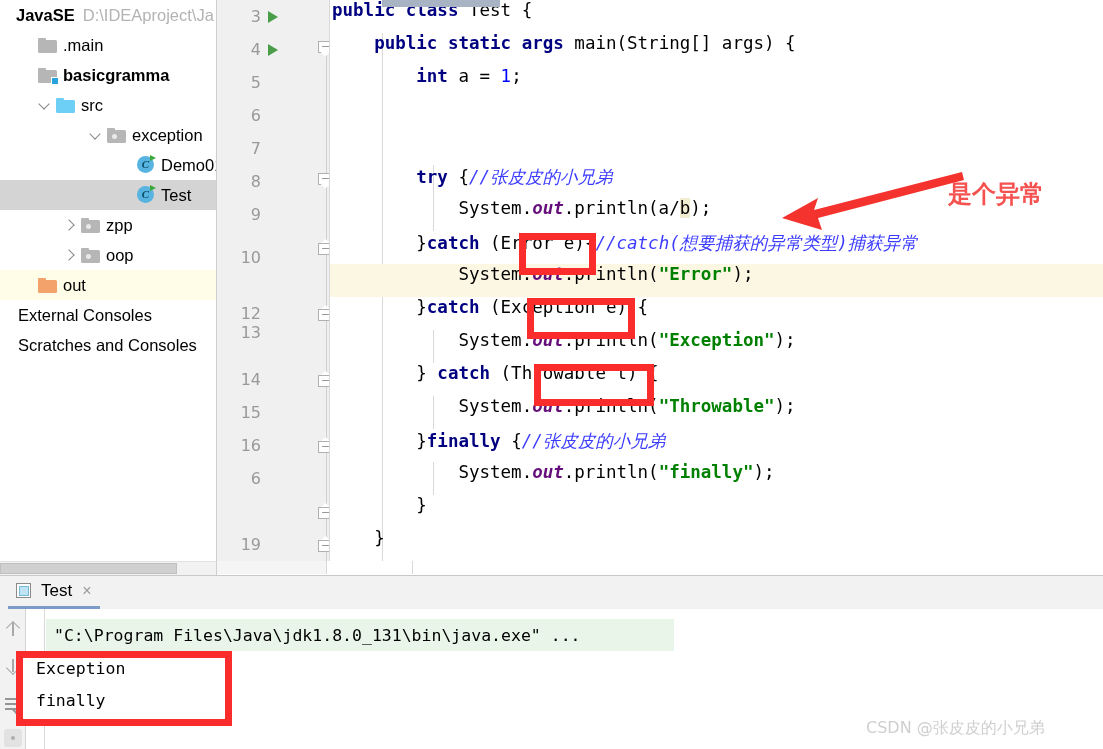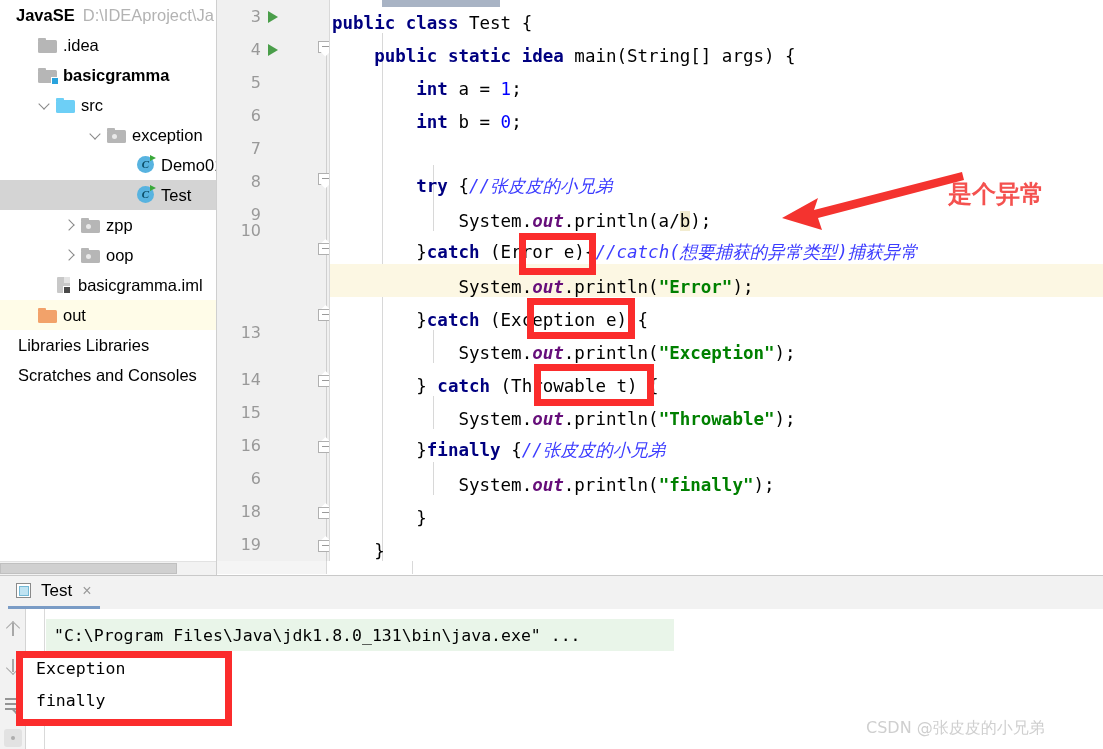--- a/index.html
+++ b/index.html
@@ -171,21 +171,21 @@
     background:#cfcfcf;
   }
 
   
   #code {
     position:absolute; left:113px; top:0; right:0; height:575px;
     background:#ffffff;
   }
   .code-row {
     position:absolute; left:0; right:0; height:33px;
-    display:flex; align-items:flex-end;
+    display:flex; align-items:flex-start;
     white-space:pre;
     font-family:"DejaVu Sans Mono", monospace;
     font-size:17.5px;
     color:#000000;
   }
   .code-row.highlight { background:#fcf7e3; }
   .code-text { padding-left:2px; }
   .k { color:#000080; font-weight:bold; }
   .num { color:#0000ff; }
   .str { color:#008000; font-weight:bold; }
@@ -313,21 +313,21 @@
       <span class="proj-path">D:\IDEAproject\Ja</span>
     </div>
 
     <div class="tree-row">
       <span class="indent" style="width:4px"></span>
       <span class="twisty none"></span>
       <span class="ic ic-folder">
           <i class="tab"></i>
           <i class="body"></i>
         </span>
-      <span class="tree-label">.idea</span>
+      <span class="tree-label">.main</span>
     </div>
 
     <div class="tree-row">
       <span class="indent" style="width:4px"></span>
       <span class="twisty none"></span>
       <span class="ic ic-folder">
           <i class="tab"></i>
           <i class="body"></i>
           <i class="badge"></i>
         </span>
@@ -391,45 +391,35 @@
       <span class="indent" style="width:47px"></span>
       <span class="twisty closed"></span>
       <span class="ic ic-folder">
           <i class="tab"></i>
           <i class="body"></i>
           <i class="dot"></i>
         </span>
       <span class="tree-label">oop</span>
     </div>
 
-    <div class="tree-row">
-      <span class="indent" style="width:22px"></span>
-      <span class="twisty none"></span>
-      <span class="ic ic-iml">
-          <i class="sheet"></i>
-          <i class="fold"></i>
-          <i class="sq"></i>
-        </span>
-      <span class="tree-label">basicgramma.iml</span>
-    </div>
 
     <div class="tree-row out-row">
       <span class="indent" style="width:4px"></span>
       <span class="twisty none"></span>
       <span class="ic ic-folder orange">
           <i class="tab"></i>
           <i class="body"></i>
         </span>
       <span class="tree-label">out</span>
     </div>
 
 
     <div class="tree-row">
       <span class="indent" style="width:2px"></span>
-      <span class="tree-label">Libraries Libraries</span>
+      <span class="tree-label">External Consoles</span>
     </div>
 
     <div class="tree-row">
       <span class="indent" style="width:2px"></span>
       <span class="tree-label">Scratches and Consoles</span>
     </div>
   </div>
 
   <div id="tree-hscroll">
     <div class="thumb"></div>
@@ -459,40 +449,40 @@
         </div>
       <div class="gutter-row" style="top:132px">
           <span class="ln">7</span>
         </div>
       <div class="gutter-row" style="top:165px">
           <span class="ln">8</span>
         </div>
       <div class="gutter-row" style="top:198px">
           <span class="ln">9</span>
         </div>
-      <div class="gutter-row" style="top:214px">
+      <div class="gutter-row" style="top:241px">
           <span class="ln">10</span>
+        </div>
+      <div class="gutter-row" style="top:297px">
+          <span class="ln">12</span>
         </div>
       <div class="gutter-row" style="top:316px">
           <span class="ln">13</span>
         </div>
       <div class="gutter-row" style="top:363px">
           <span class="ln">14</span>
         </div>
       <div class="gutter-row" style="top:396px">
           <span class="ln">15</span>
         </div>
       <div class="gutter-row" style="top:429px">
           <span class="ln">16</span>
         </div>
       <div class="gutter-row" style="top:462px">
           <span class="ln">6</span>
-        </div>
-      <div class="gutter-row" style="top:495px">
-          <span class="ln">18</span>
         </div>
       <div class="gutter-row" style="top:528px">
           <span class="ln">19</span>
         </div>
 
       <div id="fold-rail"></div>
 
       <div class="fold" style="top:41px">
           <i class="box"></i>
           <i class="minus"></i>
@@ -543,27 +533,24 @@
       <div class="iguide" style="left:103px; top:165px; height:66px;"></div>
       <div class="iguide" style="left:103px; top:264px; height:33px;"></div>
       <div class="iguide" style="left:103px; top:330px; height:33px;"></div>
       <div class="iguide" style="left:103px; top:396px; height:33px;"></div>
       <div class="iguide" style="left:103px; top:462px; height:33px;"></div>
 
       <div class="code-row" style="top:0px">
         <span class="code-text"><span class="k">public class</span> Test {</span>
       </div>
       <div class="code-row" style="top:33px">
-        <span class="code-text">    <span class="k">public static idea</span> main(String[] args) {</span>
+        <span class="code-text">    <span class="k">public static args</span> main(String[] args) {</span>
       </div>
       <div class="code-row" style="top:66px">
         <span class="code-text">        <span class="k">int</span> a = <span class="num">1</span>;</span>
-      </div>
-      <div class="code-row" style="top:99px">
-        <span class="code-text">        <span class="k">int</span> b = <span class="num">0</span>;</span>
       </div>
       <div class="code-row" style="top:132px">
         <span class="code-text"></span>
       </div>
       <div class="code-row" style="top:165px">
         <span class="code-text">        <span class="k">try</span> {<span class="cmt">//张皮皮的小兄弟</span></span>
       </div>
       <div class="code-row" style="top:198px">
         <span class="code-text">            System.<span class="fld">out</span>.println(a/<span class="hl-b">b</span>);</span>
       </div>

